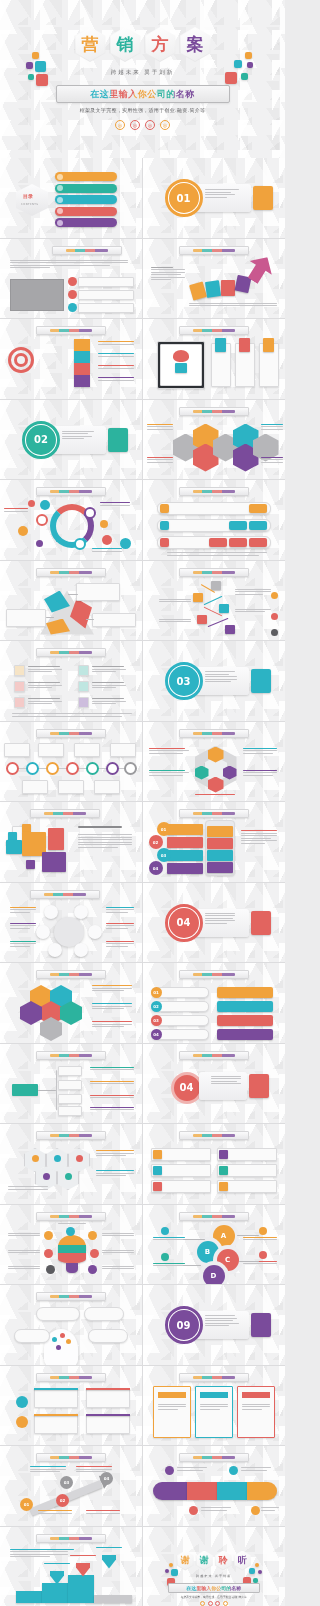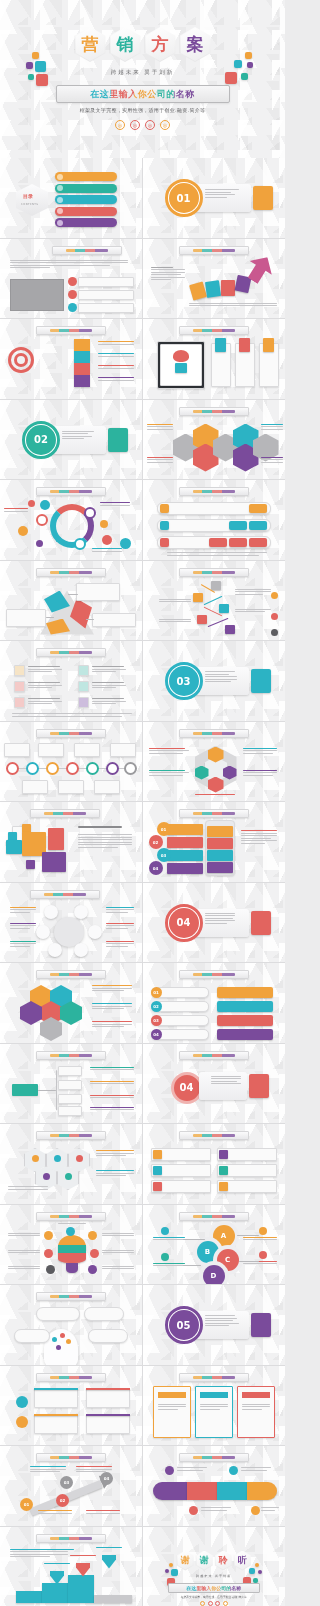--- a/index.html
+++ b/index.html
@@ -985,21 +985,21 @@
         <div class="circ" style="left:56px;top:60px;width:5px;height:5px;background:#7a4b9b"></div>
       </div>
     </div>
 
     <div class="thumb">
       <div class="tbg"></div>
         <div class="tinner">
         <div class="panel" style="left:48px;top:26px;width:58px;height:28px;"></div>
         <div class="ring" style="left:22px;top:21px;width:38px;height:38px;border:3px solid #7a4b9b;background:#fff"></div>
         <div class="numcirc" style="left:26px;top:25px;width:30px;height:30px;background:#7a4b9b;font-size:10px">
-          <span>05</span>
+          <span>09</span>
         </div>
         <div class="lines" style="left:62px;top:30px">
           <i style="width:30px"></i>
             <i style="width:32px"></i>
             <i style="width:28px"></i>
             <i style="width:34px"></i>
             <i style="width:24px"></i>
         </div>
         <div class="tag" style="left:108px;top:28px;width:20px;height:24px;background:#7a4b9b"></div>
       </div>

